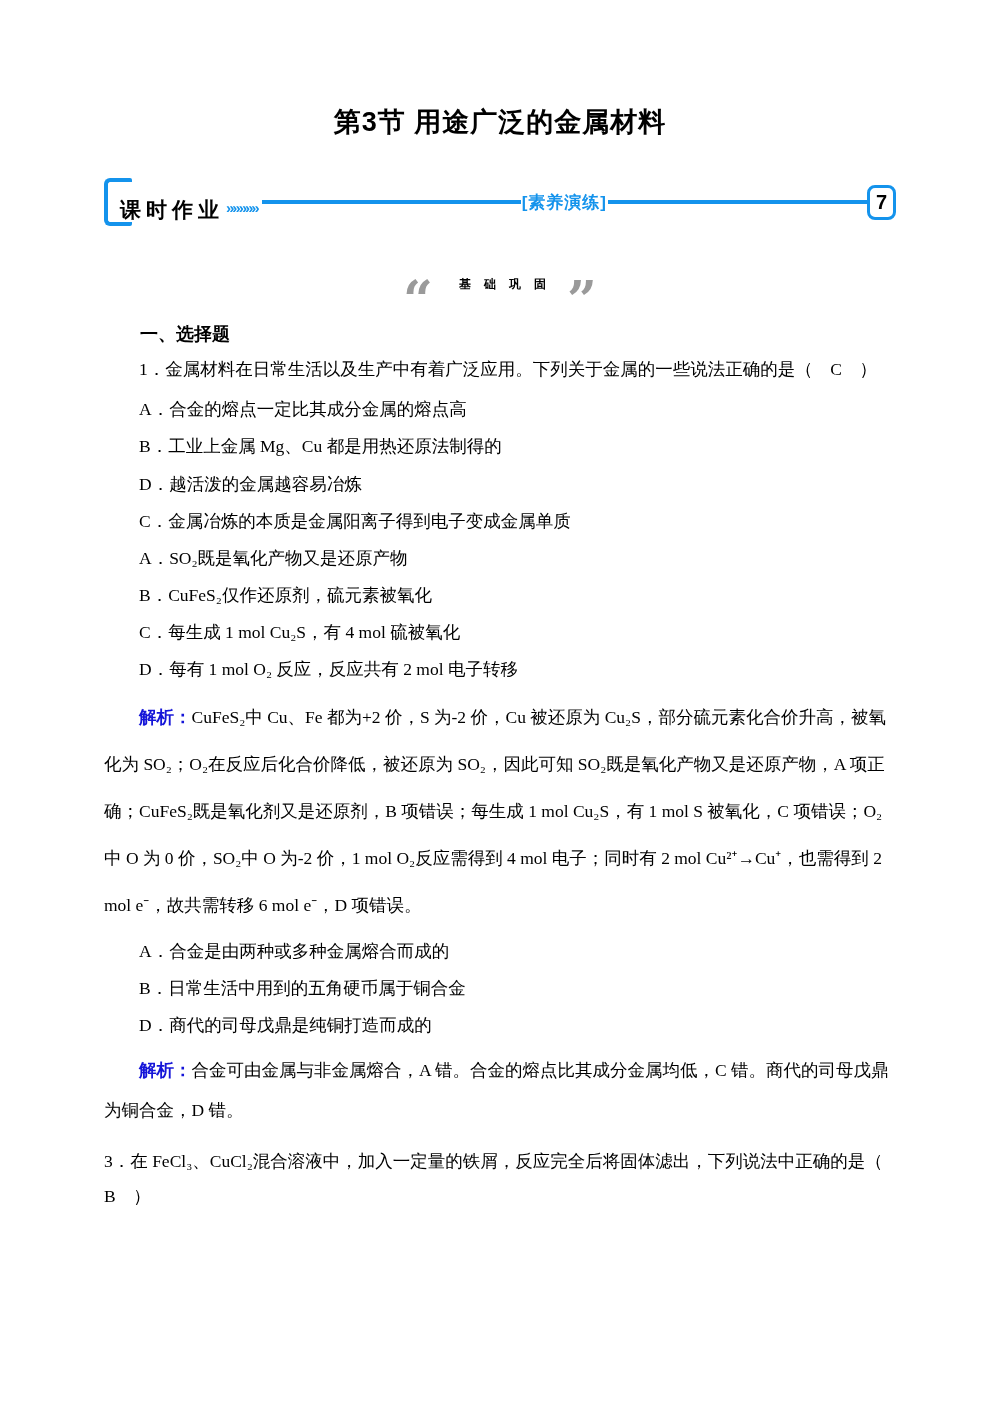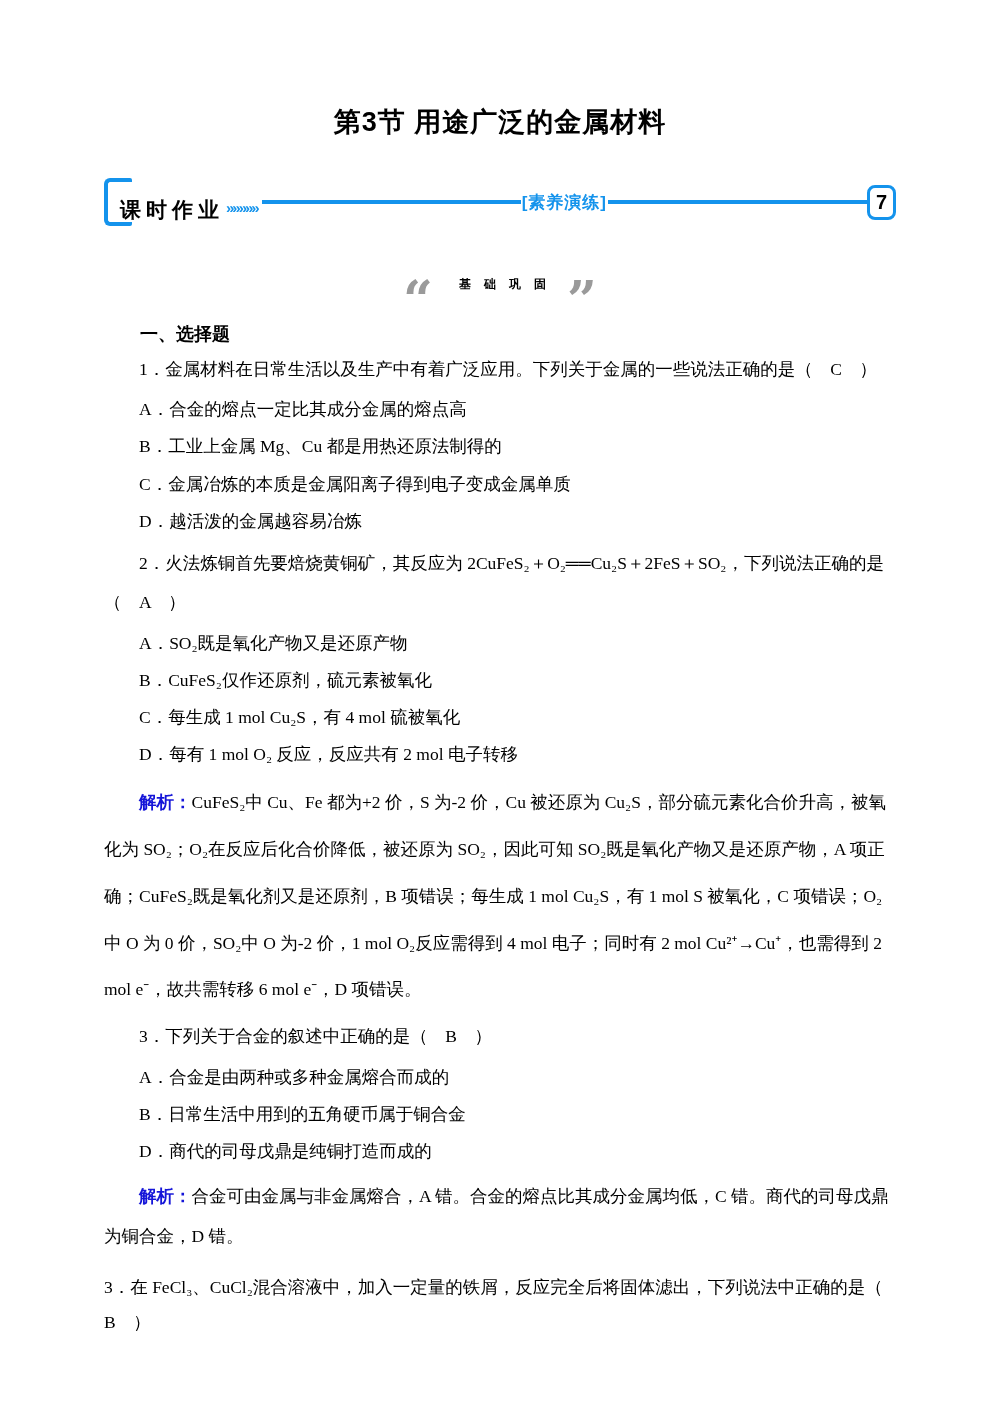--- a/index.html
+++ b/index.html
@@ -121,35 +121,33 @@
     <span class="section-title">基础巩固</span>
     <span class="quote quote-close">”</span>
   </div>
 
   <p class="part-label">一、选择题</p>
 
   <div class="question question-1">
     <p class="stem">1．金属材料在日常生活以及生产中有着广泛应用。下列关于金属的一些说法正确的是（　C　）</p>
     <p class="option">A．合金的熔点一定比其成分金属的熔点高</p>
     <p class="option">B．工业上金属 Mg、Cu 都是用热还原法制得的</p>
+    <p class="option">D．越活泼的金属越容易冶炼</p>
     <p class="option">C．金属冶炼的本质是金属阳离子得到电子变成金属单质</p>
-    <p class="option">D．越活泼的金属越容易冶炼</p>
   </div>
 
   <div class="question question-2">
-    <p class="stem">2．火法炼铜首先要焙烧黄铜矿，其反应为 2CuFeS₂＋O₂══Cu₂S＋2FeS＋SO₂，下列说法正确的是（　A　）</p>
     <p class="option">A．SO₂既是氧化产物又是还原产物</p>
     <p class="option">B．CuFeS₂仅作还原剂，硫元素被氧化</p>
     <p class="option">C．每生成 1 mol Cu₂S，有 4 mol 硫被氧化</p>
     <p class="option">D．每有 1 mol O₂ 反应，反应共有 2 mol 电子转移</p>
     <p class="analysis"><span class="analysis-label">解析：</span><span>CuFeS₂中 Cu、Fe 都为+2 价，S 为-2 价，Cu 被还原为 Cu₂S，部分硫元素化合价升高，被氧化为 SO₂；O₂在反应后化合价降低，被还原为 SO₂，因此可知 SO₂既是氧化产物又是还原产物，A 项正确；CuFeS₂既是氧化剂又是还原剂，B 项错误；每生成 1 mol Cu₂S，有 1 mol S 被氧化，C 项错误；O₂中 O 为 0 价，SO₂中 O 为-2 价，1 mol O₂反应需得到 4 mol 电子；同时有 2 mol Cu²⁺→Cu⁺，也需得到 2 mol e⁻，故共需转移 6 mol e⁻，D 项错误。</span></p>
   </div>
 
   <div class="question question-3">
-    <p class="stem">3．下列关于合金的叙述中正确的是（　B　）</p>
     <p class="option">A．合金是由两种或多种金属熔合而成的</p>
     <p class="option">B．日常生活中用到的五角硬币属于铜合金</p>
     <p class="option">D．商代的司母戊鼎是纯铜打造而成的</p>
     <p class="analysis analysis-2"><span class="analysis-label">解析：</span><span>合金可由金属与非金属熔合，A 错。合金的熔点比其成分金属均低，C 错。商代的司母戊鼎为铜合金，D 错。</span></p>
   </div>
 
   <div class="question question-4">
     <p class="stem">3．在 FeCl₃、CuCl₂混合溶液中，加入一定量的铁屑，反应完全后将固体滤出，下列说法中正确的是（　B　）</p>
   </div>
 

